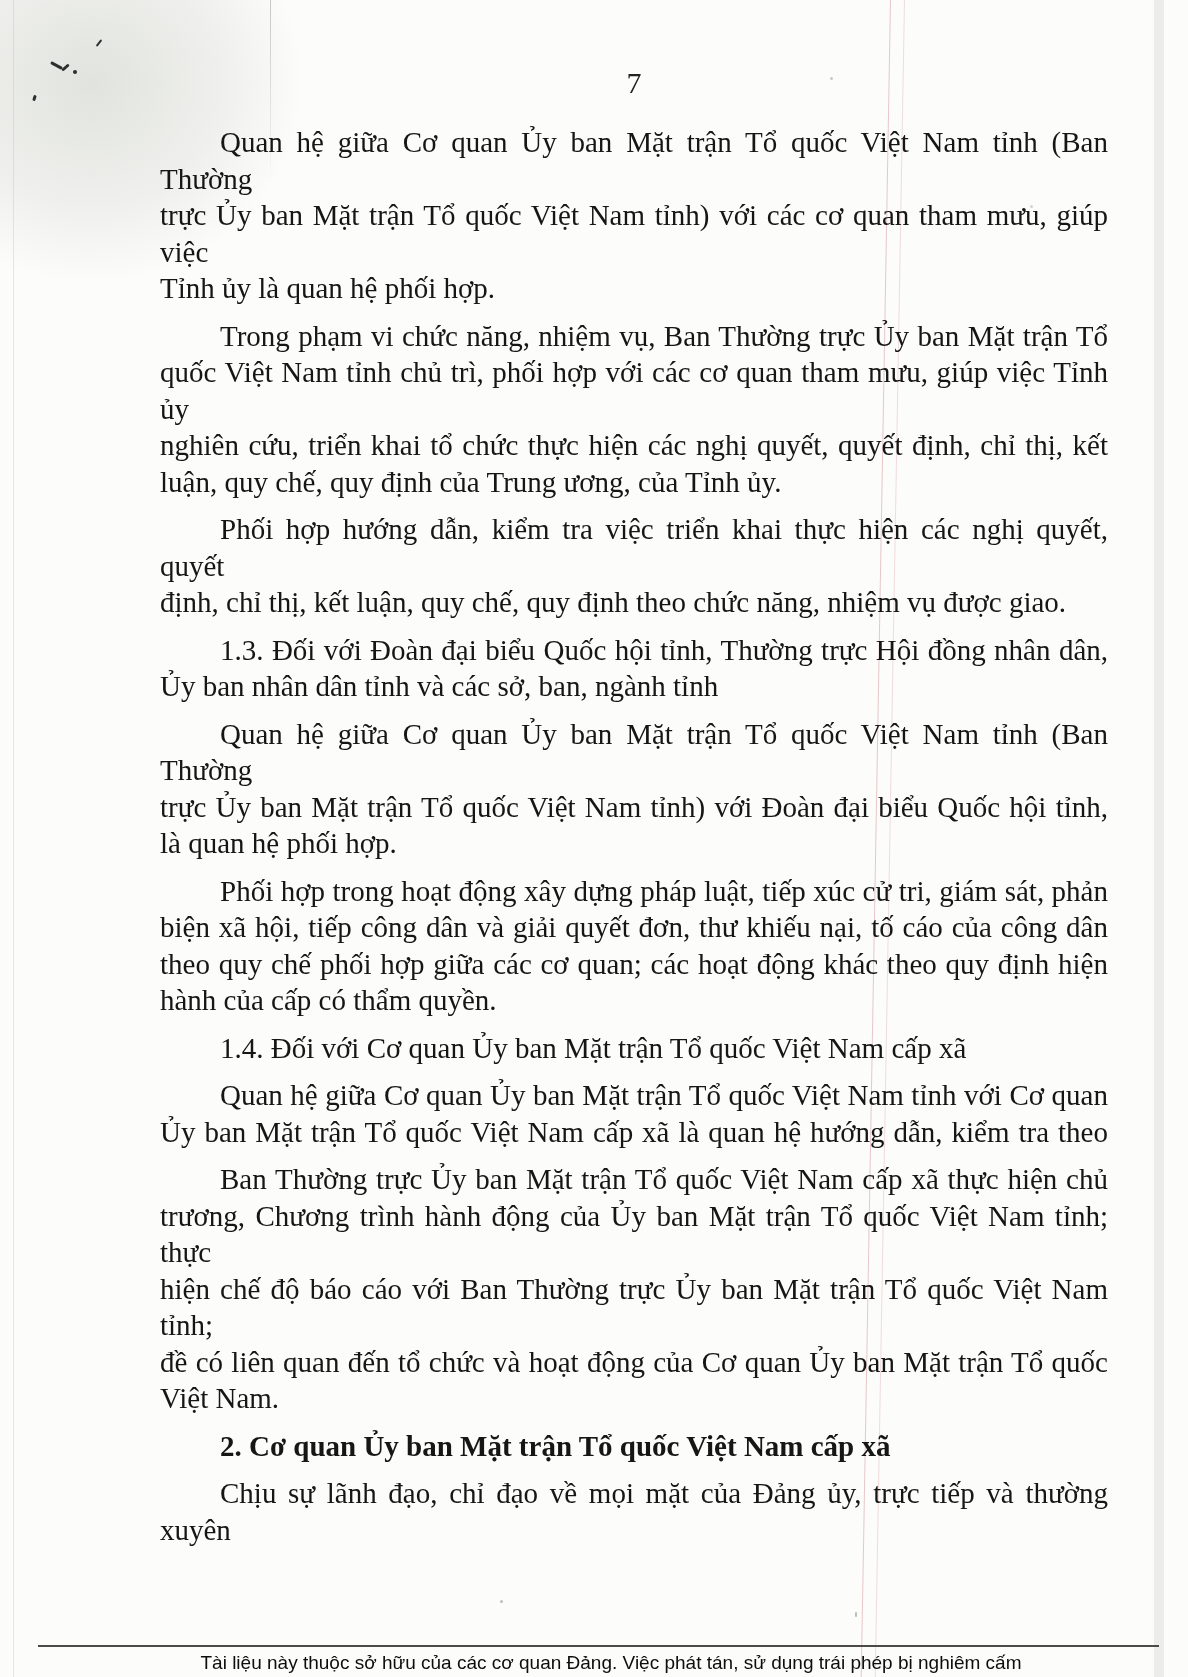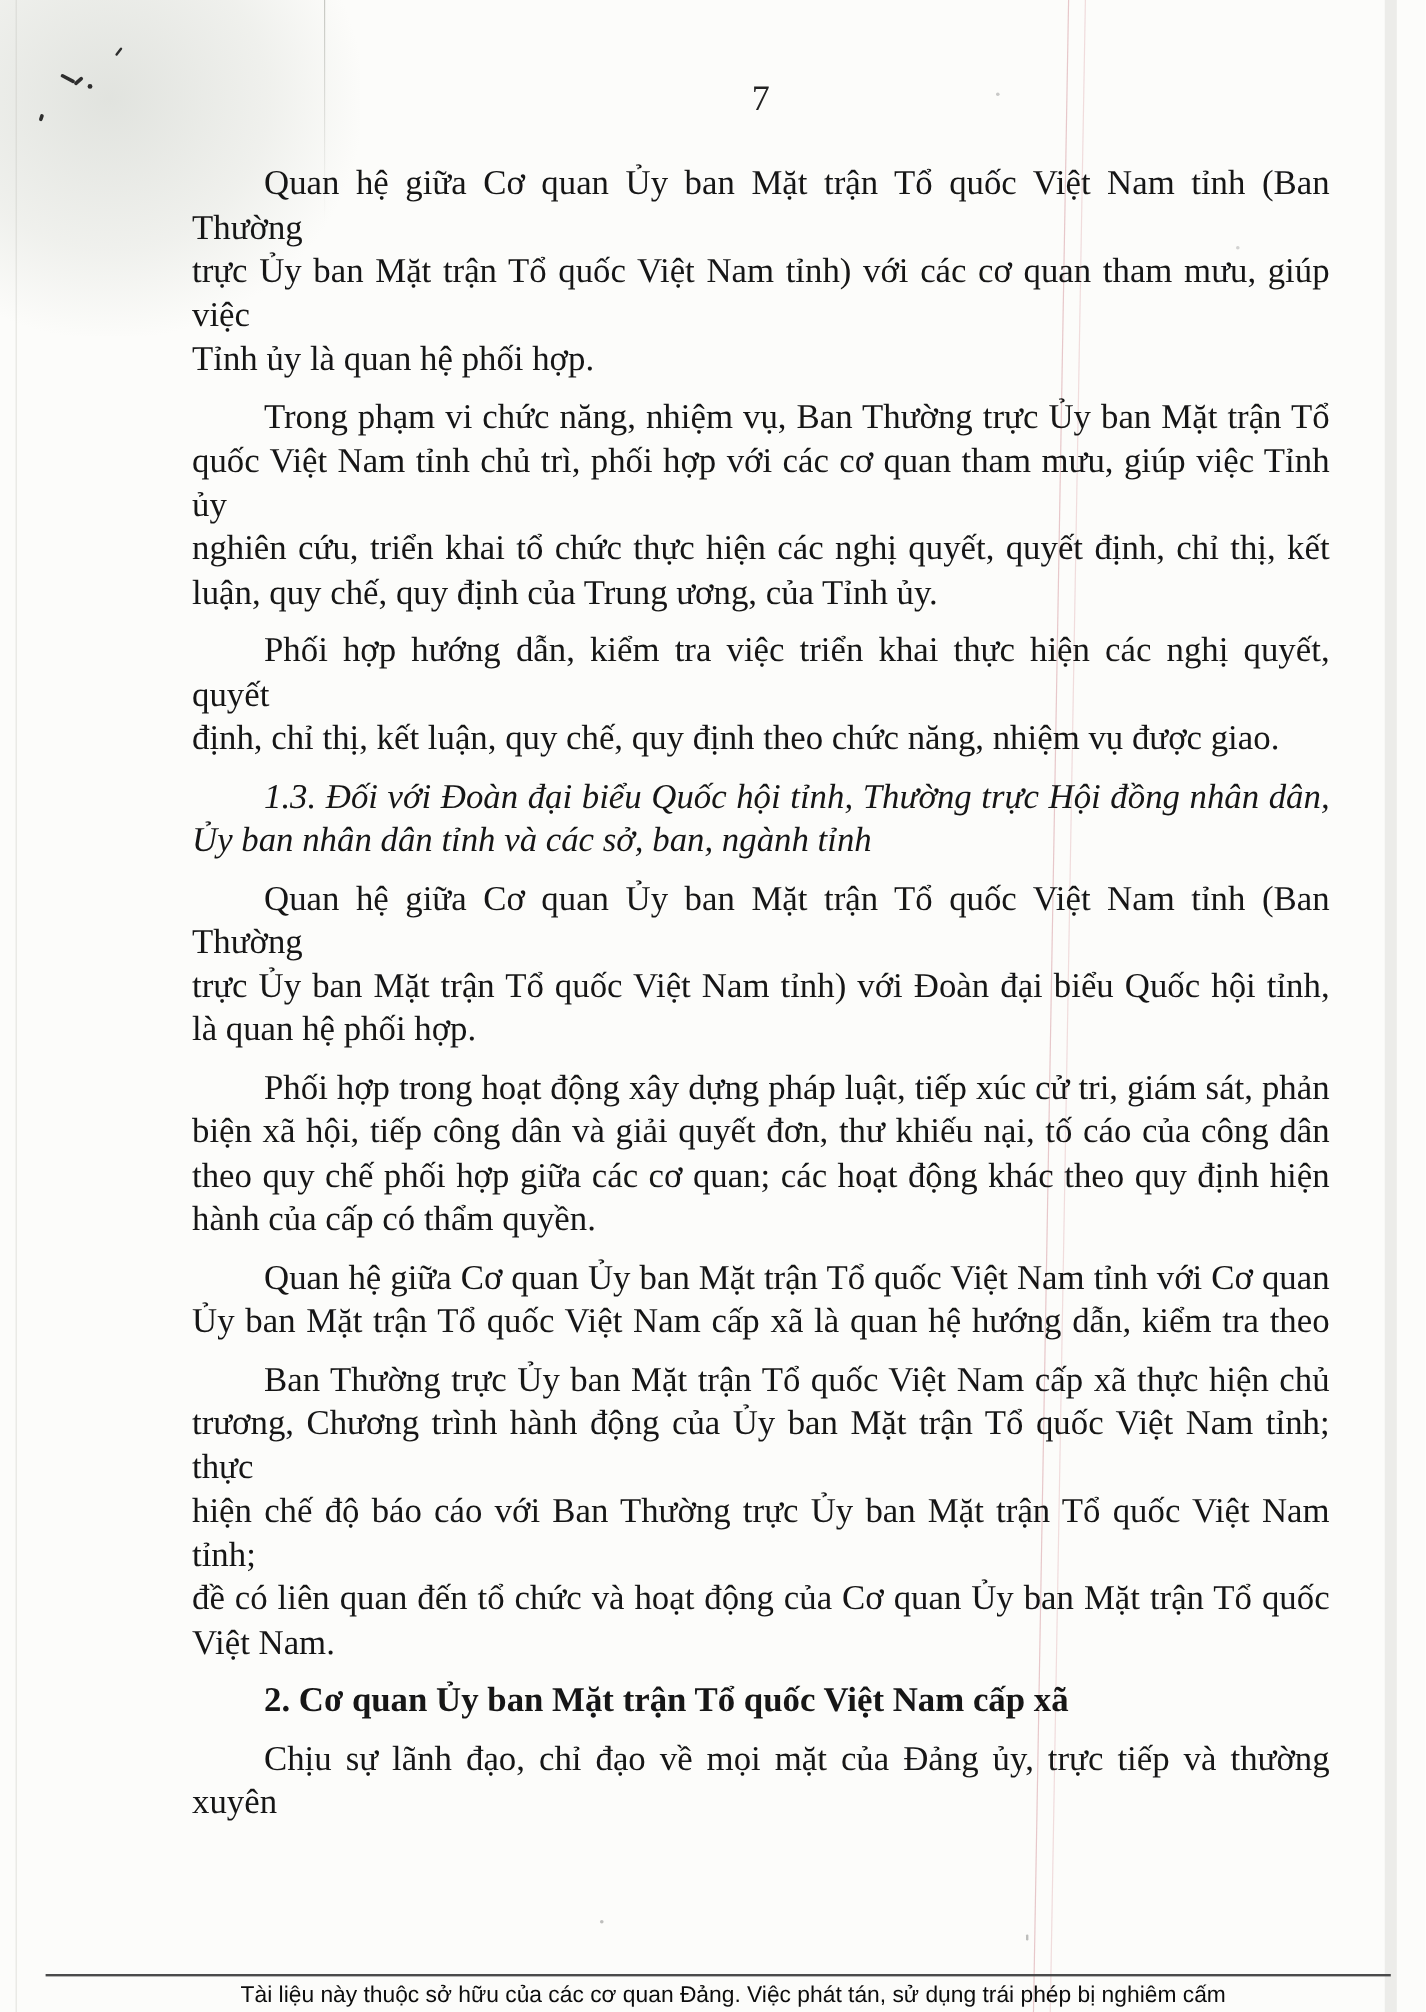--- a/index.html
+++ b/index.html
@@ -77,29 +77,29 @@
     color: #222;
   }
   #text-block {
     position: absolute;
     left: 160px; top: 123px;
     width: 948px;
     font-size: 29px;
     line-height: 36.5px;
     color: #161616;
   }
-  .paragraph { margin: 12px 0 11px 0; }
+  .paragraph { margin: 1px 0 11px 0; }
   .paragraph:last-child { margin-bottom: 0; }
   .line {
     text-align: justify;
     text-align-last: justify;
   }
   .line.last { text-align-last: left; }
   .line.first { text-indent: 60px; }
-  .paragraph.heading-italic { font-style: italic; }
+  .paragraph.heading-italic { }
   .paragraph.heading-bold   { font-weight: bold; }
 
   
   .footer-rule {
     position: absolute;
     left: 38px; top: 1645px;
     width: 1121px; height: 1.5px;
     background: var(--footer-rule-color, #4a4a4a);
   }
   .footer-text {
@@ -161,20 +161,23 @@
         <div class="line first">Quan hệ giữa Cơ quan Ủy ban Mặt trận Tổ quốc Việt Nam tỉnh (Ban Thường</div>
         <div class="line">trực Ủy ban Mặt trận Tổ quốc Việt Nam tỉnh) với Đoàn đại biểu Quốc hội tỉnh,</div>
         <div class="line last">là quan hệ phối hợp.</div>
       </div>
       <div class="paragraph body">
         <div class="line first">Phối hợp trong hoạt động xây dựng pháp luật, tiếp xúc cử tri, giám sát, phản</div>
         <div class="line">biện xã hội, tiếp công dân và giải quyết đơn, thư khiếu nại, tố cáo của công dân</div>
         <div class="line">theo quy chế phối hợp giữa các cơ quan; các hoạt động khác theo quy định hiện</div>
         <div class="line last">hành của cấp có thẩm quyền.</div>
       </div>
+      <div class="paragraph heading-italic">
+        <div class="line first last">1.4. Đối với Cơ quan Ủy ban Mặt trận Tổ quốc Việt Nam cấp xã</div>
+      </div>
       <div class="paragraph body">
         <div class="line first">Quan hệ giữa Cơ quan Ủy ban Mặt trận Tổ quốc Việt Nam tỉnh với Cơ quan</div>
         <div class="line">Ủy ban Mặt trận Tổ quốc Việt Nam cấp xã là quan hệ hướng dẫn, kiểm tra theo</div>
       </div>
       <div class="paragraph body">
         <div class="line first">Ban Thường trực Ủy ban Mặt trận Tổ quốc Việt Nam cấp xã thực hiện chủ</div>
         <div class="line">trương, Chương trình hành động của Ủy ban Mặt trận Tổ quốc Việt Nam tỉnh; thực</div>
         <div class="line">hiện chế độ báo cáo với Ban Thường trực Ủy ban Mặt trận Tổ quốc Việt Nam tỉnh;</div>
         <div class="line">đề có liên quan đến tổ chức và hoạt động của Cơ quan Ủy ban Mặt trận Tổ quốc</div>
         <div class="line last">Việt Nam.</div>

